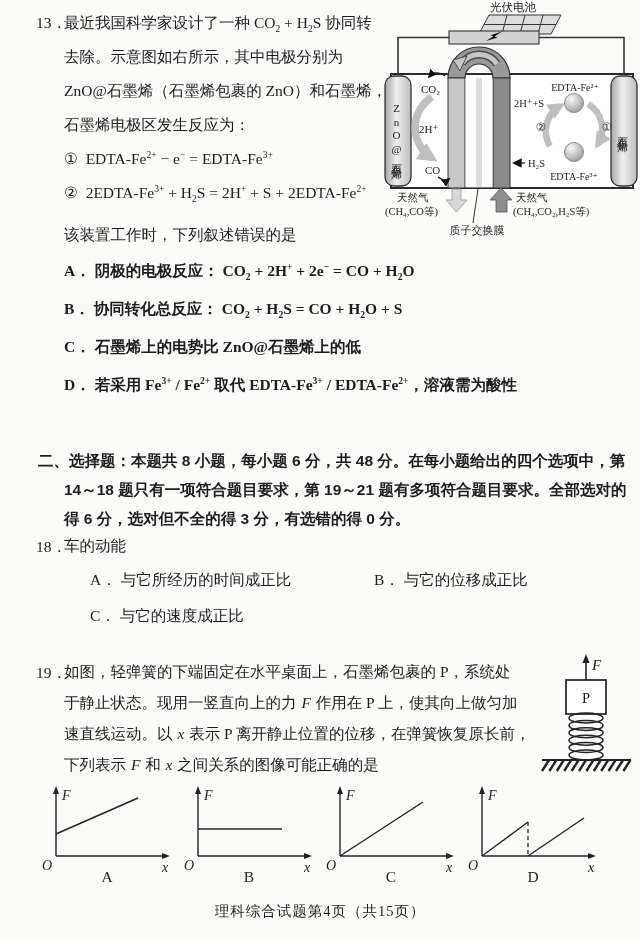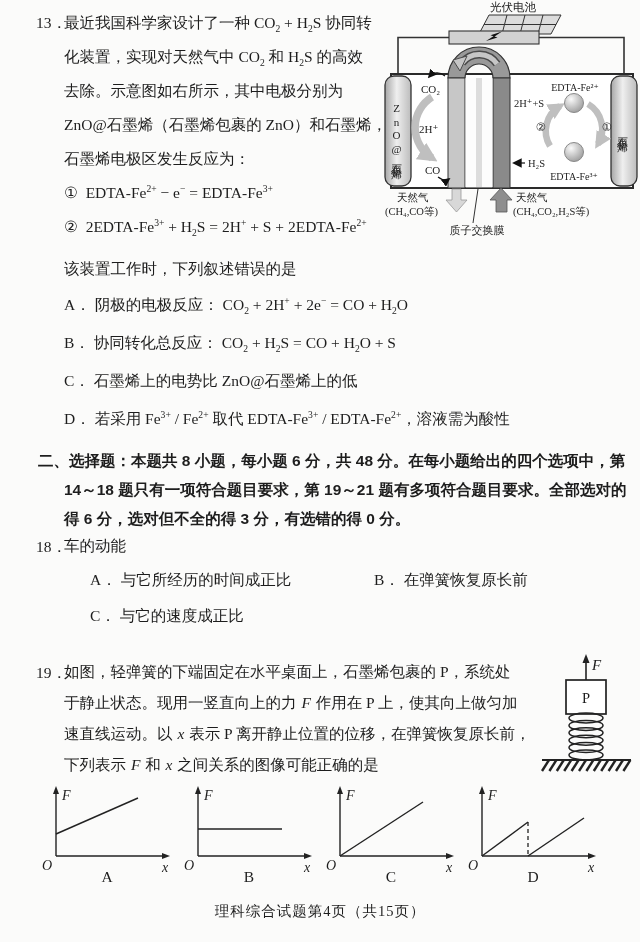--- a/index.html
+++ b/index.html
@@ -4,21 +4,21 @@
 <style>
   html,body{margin:0;padding:0;}
   .page{position:relative;width:640px;height:942px;background:#fbfbfa;overflow:hidden;
         font-family:"Liberation Serif","DejaVu Serif",serif;color:#1d1d1d;font-size:15.5px;}
   .qblock{position:absolute;}
   .qnum{position:absolute;left:-28px;top:0;width:34px;height:34px;line-height:34px;}
   .qline{height:34px;line-height:34px;white-space:nowrap;font-family:Liberation Serif, serif;}
   .qline14{height:31px;line-height:31px;white-space:nowrap;}
   .qline15{height:31px;line-height:31px;white-space:nowrap;}
   .stem-gap{margin-top:8px;}
-  .qopt{height:38px;line-height:38px;white-space:nowrap;}
+  .qopt{height:38px;line-height:38px;white-space:nowrap;font-weight:bold;}
   .qopt .optlabel{margin-right:4px;}
   sub,sup{font-size:0.62em;line-height:0;}
   i{font-style:italic;padding:0 1px;}
   #sec2{top:446px;left:38px;width:596px;font-family:"Liberation Sans","DejaVu Sans",sans-serif;
         font-weight:bold;font-size:15.5px;}
   .sec2-line{height:29px;line-height:29px;white-space:nowrap;}
   .sec2-line.ind{padding-left:26px;}
   #q13{top:6px;left:64px;width:576px;}
   #q14{top:530px;left:64px;width:576px;}
   #q15{top:656px;left:64px;width:576px;}
@@ -40,21 +40,20 @@
           font-size:14.5px;letter-spacing:1px;}
 </style>
 </head>
 <body>
 
 <div class="page">
 
   <section class="qblock" id="q13">
     <span class="qnum">13．</span>
     <div class="qline">最近我国科学家设计了一种 CO<sub>2</sub> + H<sub>2</sub>S 协同转</div>
-    <div class="qline">化装置，实现对天然气中 CO<sub>2</sub> 和 H<sub>2</sub>S 的高效</div>
     <div class="qline">去除。示意图如右所示，其中电极分别为</div>
     <div class="qline">ZnO@石墨烯（石墨烯包裹的 ZnO）和石墨烯，</div>
     <div class="qline">石墨烯电极区发生反应为：</div>
     <div class="qline">①&nbsp;&nbsp;EDTA-Fe<sup>2+</sup> − e<sup>−</sup> = EDTA-Fe<sup>3+</sup></div>
     <div class="qline">②&nbsp;&nbsp;2EDTA-Fe<sup>3+</sup> + H<sub>2</sub>S = 2H<sup>+</sup> + S + 2EDTA-Fe<sup>2+</sup></div>
     <div class="qline stem-gap">该装置工作时，下列叙述错误的是</div>
     <div class="qopt"><span class="optlabel">A．</span><span>阴极的电极反应：&nbsp;CO<sub>2</sub> + 2H<sup>+</sup> + 2e<sup>−</sup> = CO + H<sub>2</sub>O</span></div>
     <div class="qopt"><span class="optlabel">B．</span><span>协同转化总反应：&nbsp;CO<sub>2</sub> + H<sub>2</sub>S = CO + H<sub>2</sub>O + S</span></div>
     <div class="qopt"><span class="optlabel">C．</span><span>石墨烯上的电势比 ZnO@石墨烯上的低</span></div>
     <div class="qopt"><span class="optlabel">D．</span><span>若采用 Fe<sup>3+</sup> / Fe<sup>2+</sup> 取代 EDTA-Fe<sup>3+</sup> / EDTA-Fe<sup>2+</sup>，溶液需为酸性</span></div>
@@ -143,21 +142,21 @@
     <div class="sec2-line">二、选择题：本题共 8 小题，每小题 6 分，共 48 分。在每小题给出的四个选项中，第</div>
     <div class="sec2-line ind">14～18 题只有一项符合题目要求，第 19～21 题有多项符合题目要求。全部选对的</div>
     <div class="sec2-line ind">得 6 分，选对但不全的得 3 分，有选错的得 0 分。</div>
   </section>
 
   <section class="qblock" id="q14">
     <span class="qnum">18．</span>
     <div class="qline14">车的动能</div>
     <div class="optrow">
       <div class="optcell"><span class="optlabel">A．</span><span>与它所经历的时间成正比</span></div>
-      <div class="optcell"><span class="optlabel">B．</span><span>在弹簧恢复原长前</span></div>
+      <div class="optcell"><span class="optlabel">B．</span><span>与它的位移成正比</span></div>
     </div>
     <div class="optrow">
       <div class="optcell"><span class="optlabel">C．</span><span>与它的速度成正比</span></div>
     </div>
   </section>
 
   <section class="qblock" id="q15">
     <span class="qnum">19．</span>
     <div class="qline15">如图，轻弹簧的下端固定在水平桌面上，石墨烯包裹的 P，系统处</div>
     <div class="qline15">于静止状态。现用一竖直向上的力 <i>F</i> 作用在 P 上，使其向上做匀加</div>

